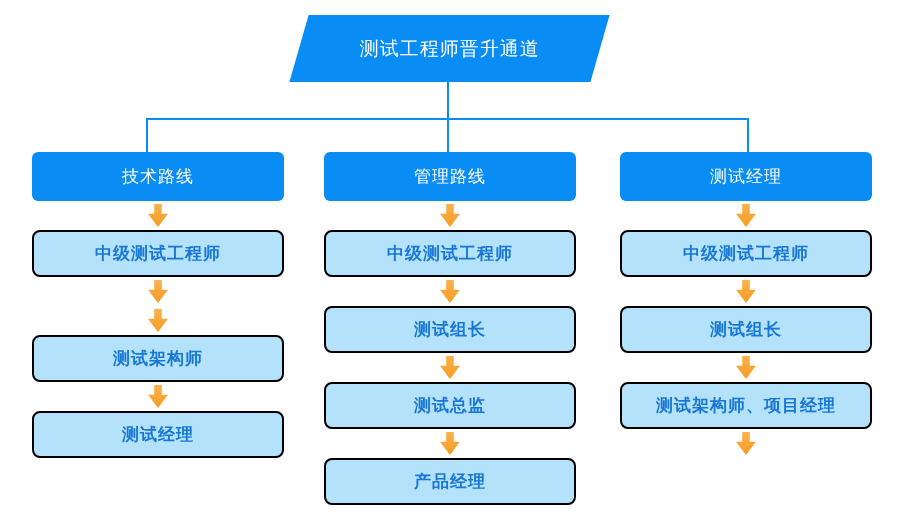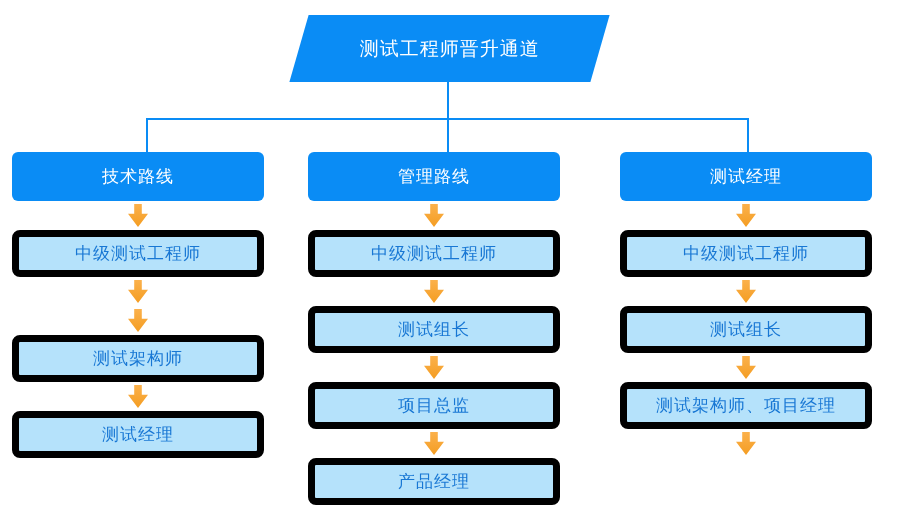--- a/index.html
+++ b/index.html
@@ -46,44 +46,44 @@
 
   
   .column {
     position: absolute;
     top: 152px;
     width: 252px;
     display: flex;
     flex-direction: column;
     align-items: center;
   }
-  .col-1 { left: 12px; justify-content: space-between; }
-  .col-2 { left: 308px; }
+  .col-1 { left: 32px; justify-content: space-between; }
+  .col-2 { left: 324px; }
   .col-3 { left: 620px; }
 
   .route-header {
     width: 100%; height: 49px;
     background: #0a8cf5;
     border-radius: 6px;
     color: #ffffff;
     font-size: 17px;
     font-weight: 500;
     letter-spacing: 1px;
     display: flex; align-items: center; justify-content: center;
     white-space: nowrap;
   }
 
   .stage-box {
     width: 100%; height: 47px;
     background: #b5e2fb;
-    border: 7px solid #000000;
+    border: 2px solid #000000;
     border-radius: 8px;
     color: #1877d4;
     font-size: 17px;
-    font-weight: 400;
+    font-weight: 700;
     letter-spacing: 1px;
     display: flex; align-items: center; justify-content: center;
     white-space: nowrap;
   }
 
   .down-arrow {
     width: 20px; height: 23px;
     margin: 3px 0;
     background: linear-gradient(180deg, #fbb14c 0%, #f49d22 100%);
     clip-path: polygon(31% 0, 69% 0, 69% 42%, 100% 42%, 50% 100%, 0 42%, 31% 42%);
@@ -114,21 +114,21 @@
     <div class="stage-box">测试经理</div>
   </div>
 
   <div class="column col-2">
     <div class="route-header">管理路线</div>
     <div class="down-arrow"></div>
     <div class="stage-box">中级测试工程师</div>
     <div class="down-arrow"></div>
     <div class="stage-box">测试组长</div>
     <div class="down-arrow"></div>
-    <div class="stage-box">项目总监</div>
+    <div class="stage-box">测试总监</div>
     <div class="down-arrow"></div>
     <div class="stage-box">产品经理</div>
   </div>
 
   <div class="column col-3">
     <div class="route-header">测试经理</div>
     <div class="down-arrow"></div>
     <div class="stage-box">中级测试工程师</div>
     <div class="down-arrow"></div>
     <div class="stage-box">测试组长</div>

